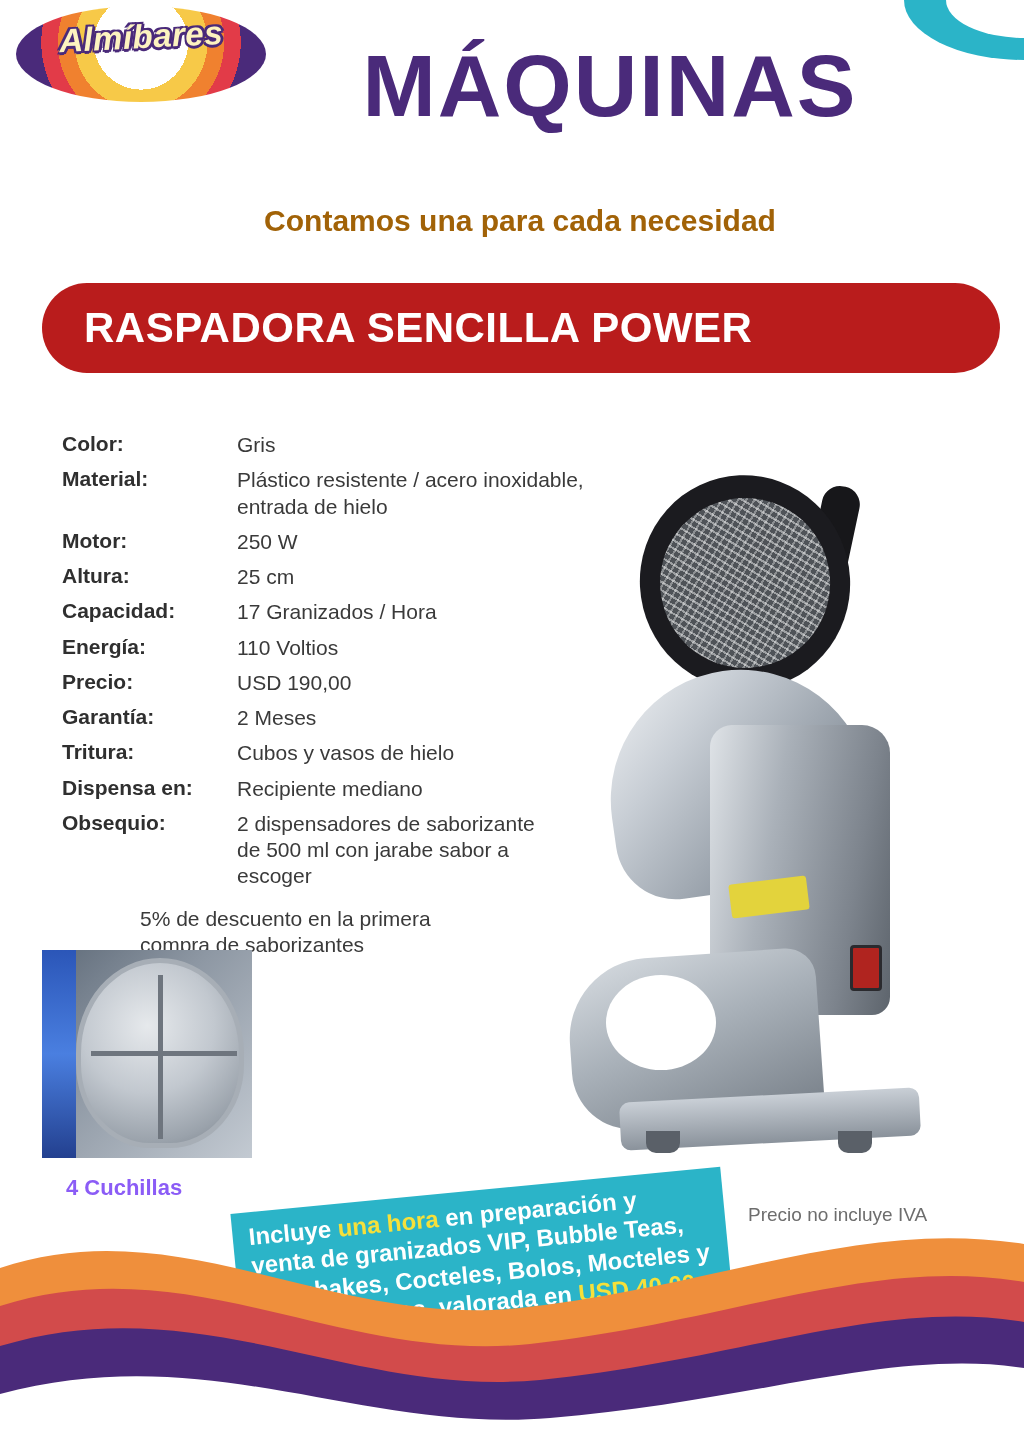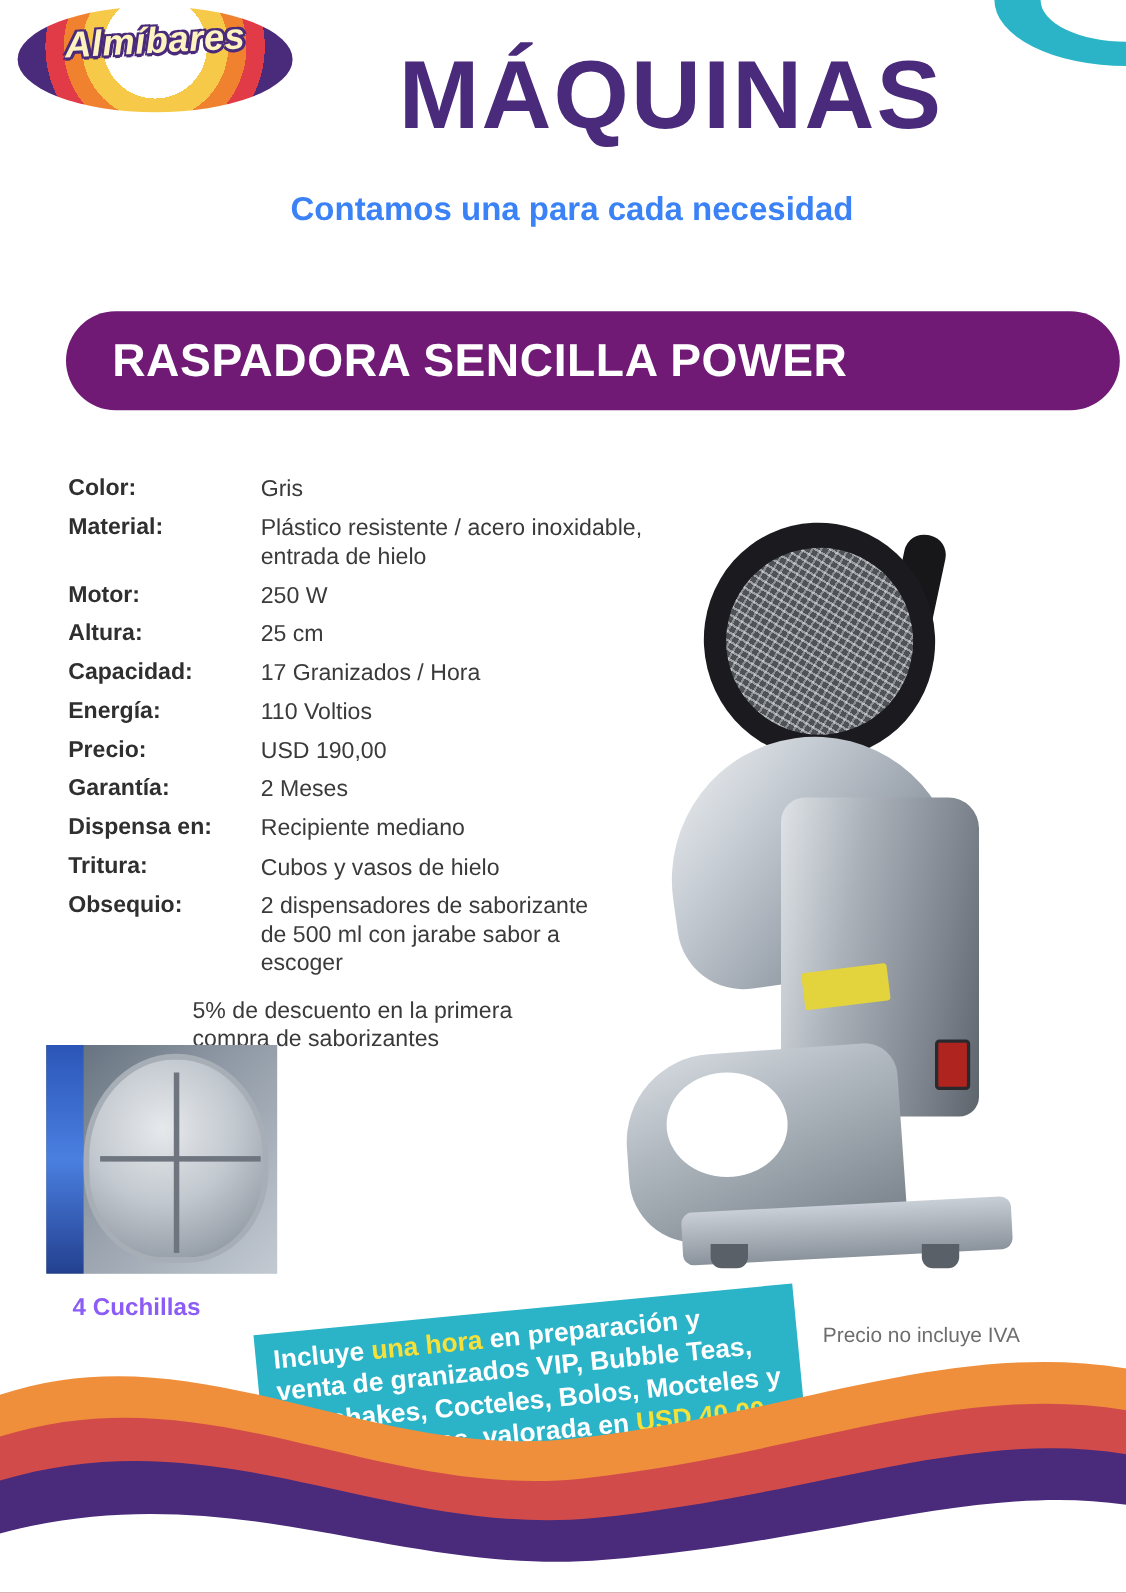--- a/index.html
+++ b/index.html
@@ -84,36 +84,36 @@
     text-align: center;
     font-size: 88px;
     font-weight: bold;
     color: #4a2a7a;
     letter-spacing: 2px;
     line-height: 1;
   }
   .subtitle {
     position: absolute;
     left: 150px;
-    top: 174px;
+    top: 204px;
     width: 740px;
     text-align: center;
     font-size: 30px;
     font-weight: bold;
-    color: #3b82f6;
+    color: #a16207;
   }
 
   
   .banner {
     position: absolute;
-    left: 60px;
+    left: 42px;
     top: 283px;
     width: 958px;
     height: 90px;
-    background: #701a75;
+    background: #b91c1c;
     border-radius: 45px;
     display: flex;
     align-items: center;
     padding-left: 42px;
     box-sizing: border-box;
   }
   .banner-text {
     color: #ffffff;
     font-size: 42px;
     font-weight: bold;
@@ -142,21 +142,21 @@
   .spec-value {
     font-size: 21px;
     color: #3a3a3a;
     line-height: 1.25;
   }
   .spec-row.multiline .spec-value {
     max-width: 300px;
   }
   .note-discount {
     margin-top: 16px;
-    margin-left: 113px;
+    margin-left: 78px;
     max-width: 300px;
     font-size: 21px;
     color: #3a3a3a;
     line-height: 1.25;
   }
 
   
   .blades-photo {
     position: absolute;
     left: 42px;
@@ -430,26 +430,26 @@
     </div>
     <div class="spec-row">
       <div class="spec-label">Precio:</div>
       <div class="spec-value">USD 190,00</div>
     </div>
     <div class="spec-row">
       <div class="spec-label">Garantía:</div>
       <div class="spec-value">2 Meses</div>
     </div>
     <div class="spec-row">
+      <div class="spec-label">Tritura:</div>
+      <div class="spec-value">Cubos y vasos de hielo</div>
+    </div>
+    <div class="spec-row">
       <div class="spec-label">Dispensa en:</div>
       <div class="spec-value">Recipiente mediano</div>
-    </div>
-    <div class="spec-row">
-      <div class="spec-label">Tritura:</div>
-      <div class="spec-value">Cubos y vasos de hielo</div>
     </div>
     <div class="spec-row multiline">
       <div class="spec-label">Obsequio:</div>
       <div class="spec-value">2 dispensadores de saborizante de 500 ml con jarabe sabor a escoger</div>
     </div>
     <div class="note-discount">5% de descuento en la primera compra de saborizantes</div>
   </div>
 
   <div class="blades-photo">
     <div class="blades-stripe"></div>

